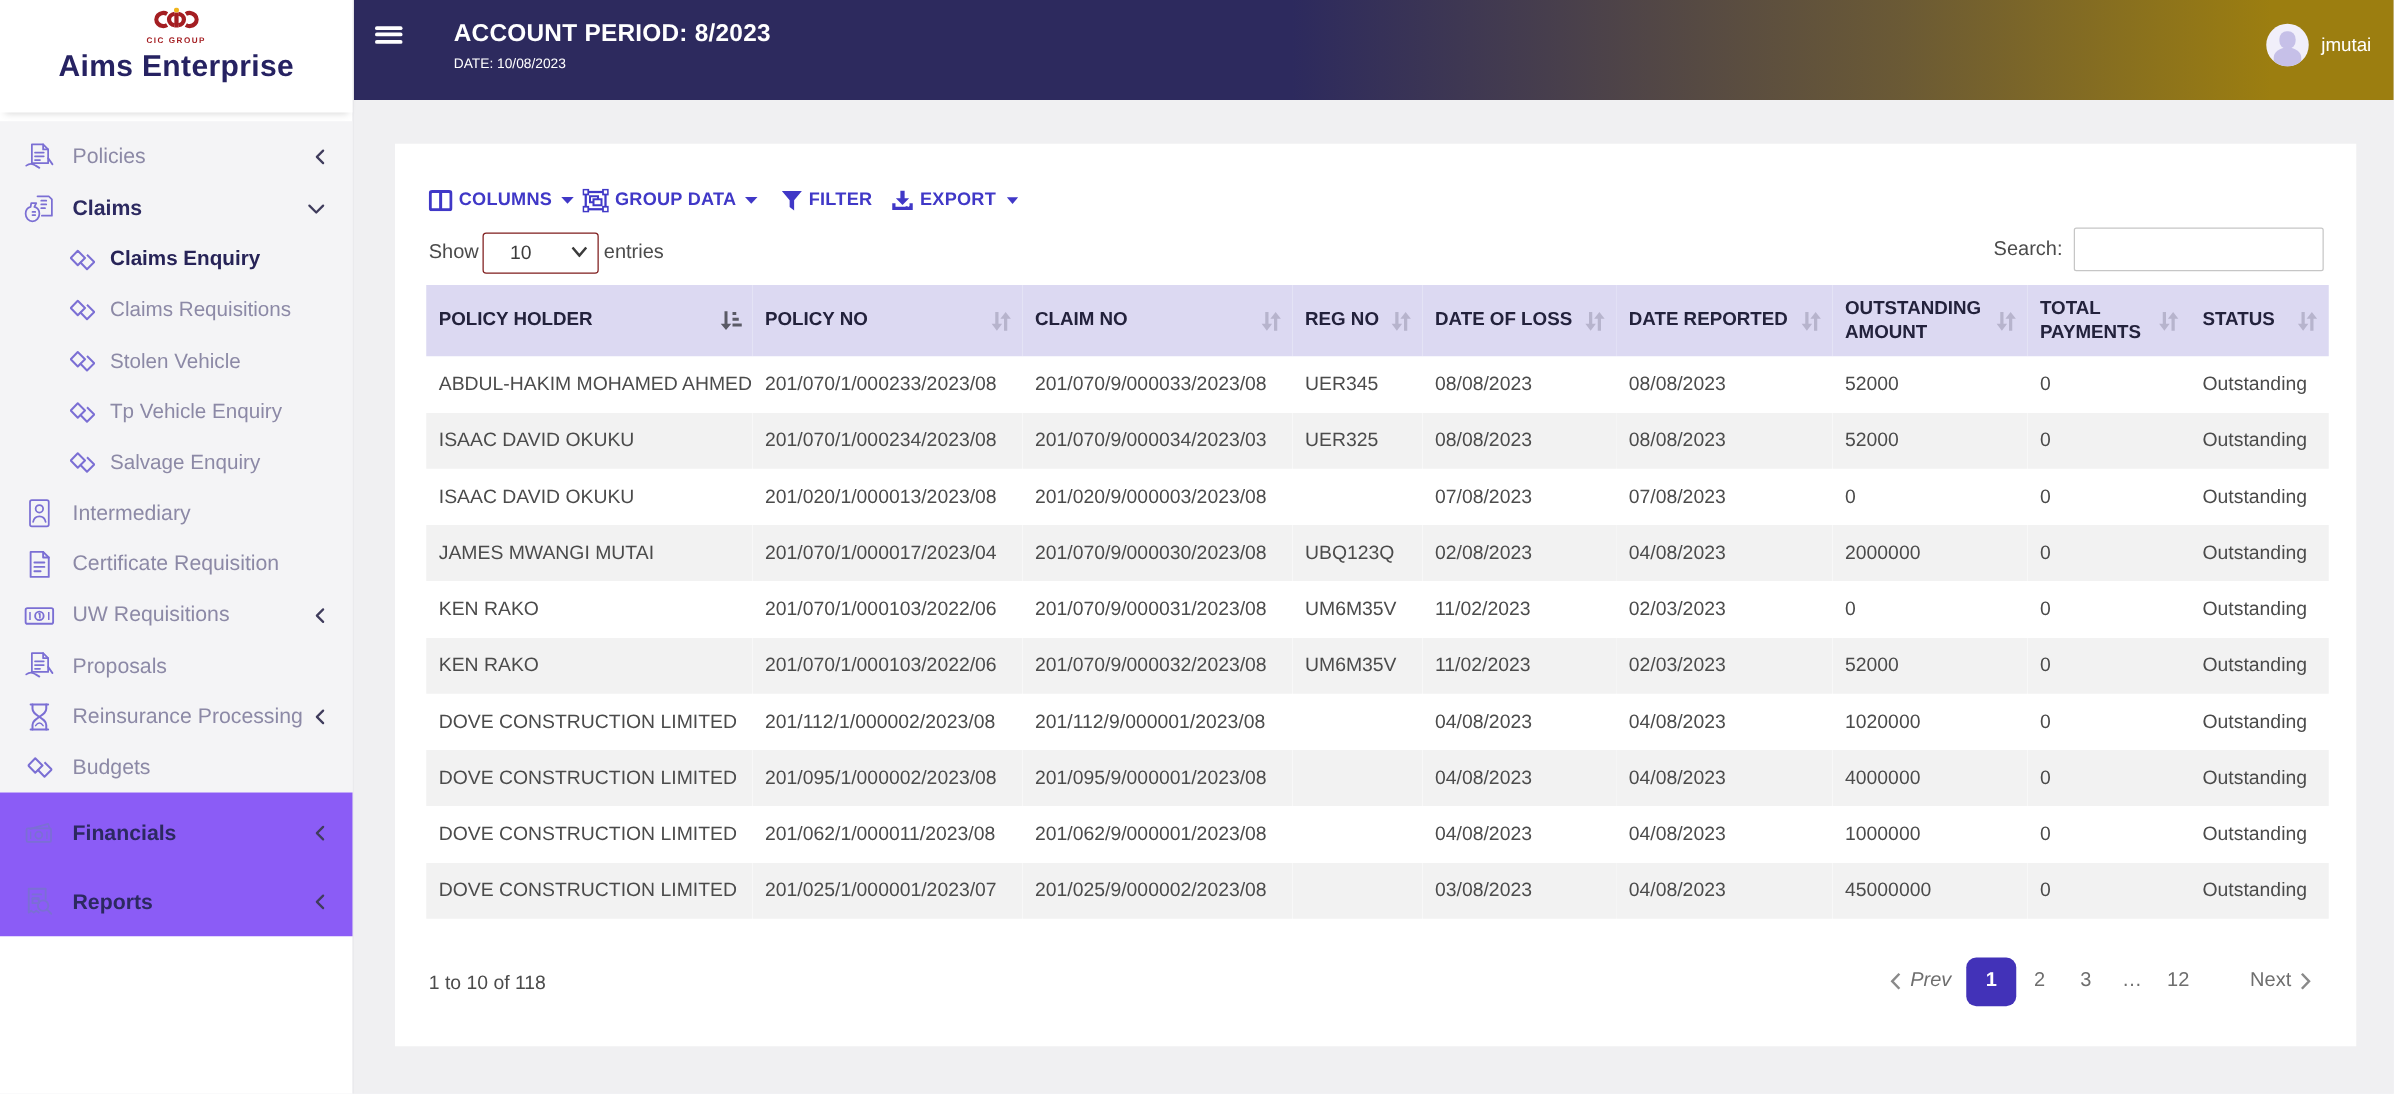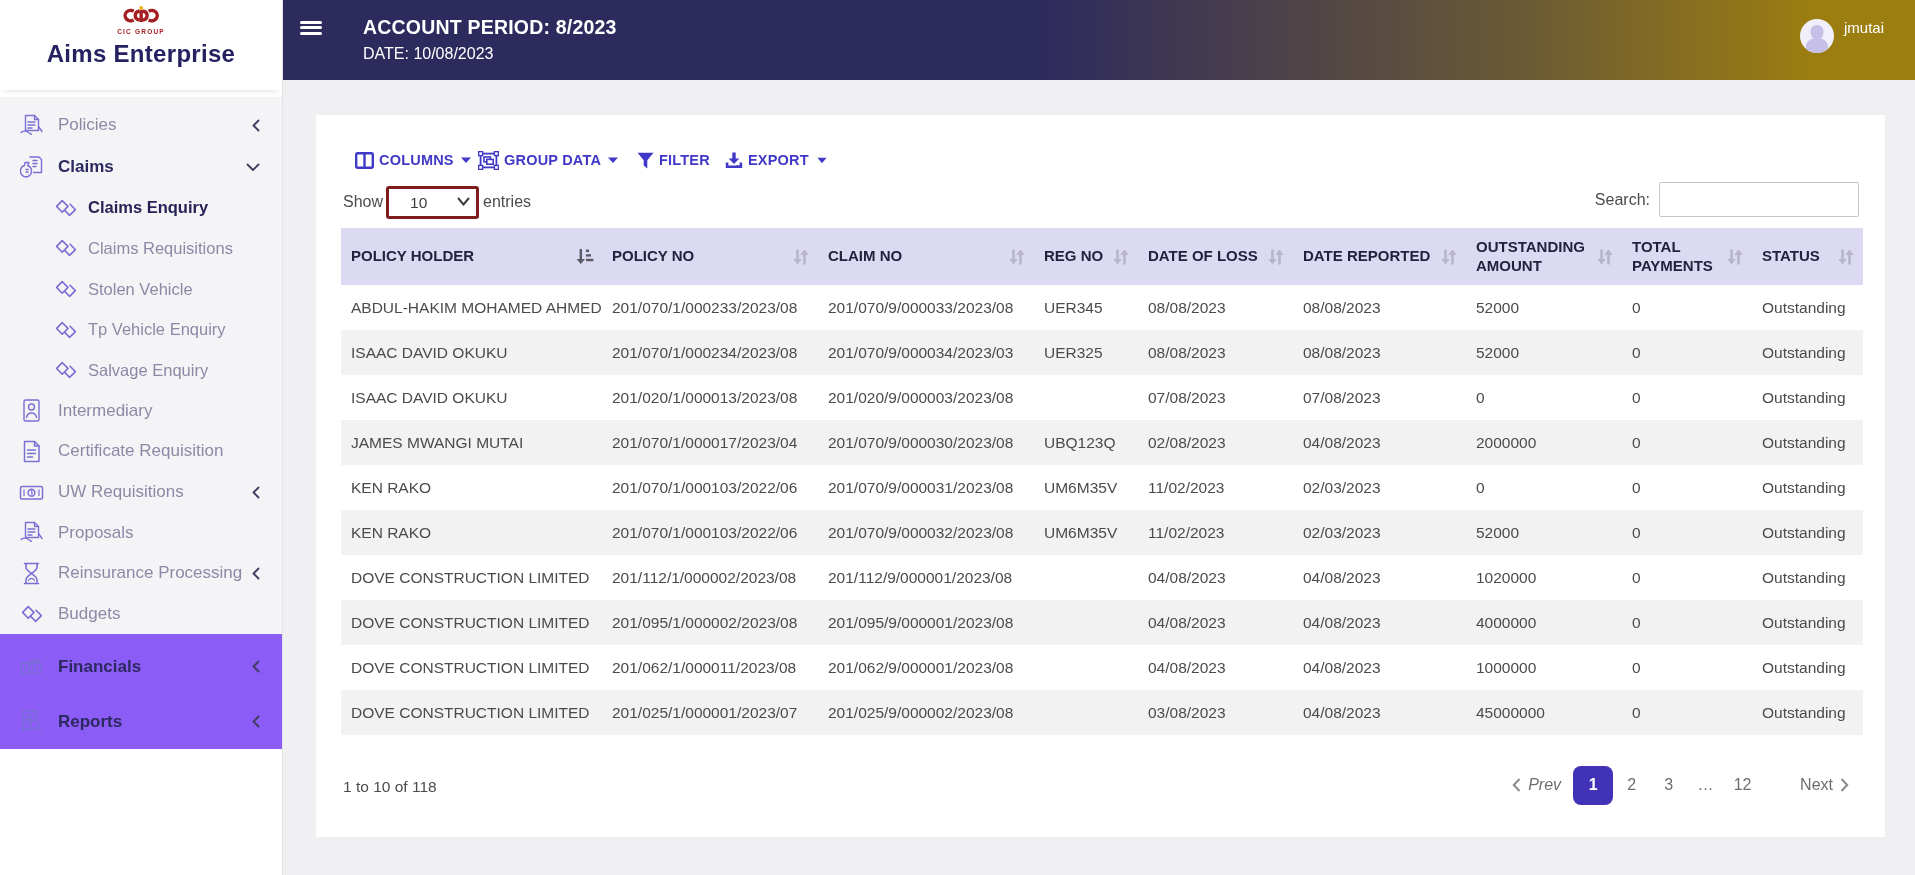--- a/index.html
+++ b/index.html
@@ -45,44 +45,44 @@
   .menu-item.sub.bold .mi-label { color:#272357; font-weight:bold; }
   
   .topbar {
     position:absolute; left:283px; top:0; right:0; height:80px;
     background:linear-gradient(90deg, #2d2a5e 0%, #2d2a5e 46%, #6b5a35 76%, #9c7e10 94%);
     color:#fff;
   }
   .hamburger { position:absolute; left:17px; top:21px; width:22px; height:14px; cursor:pointer; }
   .hamburger span { display:block; height:2.8px; background:#fff; border-radius:2px; margin-bottom:2.6px; }
   .topbar-title { position:absolute; left:80px; top:16px; font-size:19.5px; font-weight:bold; letter-spacing:0.2px; }
-  .topbar-date { position:absolute; left:80px; top:45px; font-size:16px; }
-  .userbox { position:absolute; right:31px; top:19px; display:flex; }
+  .topbar-date { position:absolute; left:80px; top:45px; font-size:11px; }
+  .userbox { position:absolute; right:18px; top:19px; display:flex; align-items:center; }
   .avatar {
     width:34px; height:34px; border-radius:50%; background:#f1effa; overflow:hidden; position:relative;
   }
   .avatar .av-head { position:absolute; left:50%; top:6px; transform:translateX(-50%); width:13px; height:14px; border-radius:45%; background:#c6c0e8; }
   .avatar .av-body { position:absolute; left:50%; top:19px; transform:translateX(-50%); width:22px; height:16px; border-radius:50% 50% 0 0; background:#c6c0e8; }
   .username { margin-left:10px; font-size:15px; color:#fff; }
   
   .main { position:absolute; left:283px; top:80px; right:0; bottom:0; background:#f0f0f2; }
   .card { position:absolute; left:33px; top:35px; width:1569px; height:722px; background:#fff; }
   
-  .toolbar { position:absolute; left:0; right:4px; top:33px; height:24px;margin-left:12px; }
+  .toolbar { position:absolute; left:0; right:4px; top:33px; height:24px; }
   .tb-btn { position:absolute; top:0; height:24px; display:flex; align-items:center; cursor:pointer; color:#4038c7; font-weight:bold; font-size:14.5px; letter-spacing:0.2px; }
   .tb-columns { left:27px; } .tb-group { left:150px; } .tb-filter { left:309px; } .tb-export { left:397px; } .tb-xcaret { left:489px; }
   .tb-btn svg { display:block; }
   .tb-btn .tb-label { margin-left:5px; }
   .tb-caret { margin-left:6px; }
   
   .show-row { position:absolute; left:27px; top:70px; height:34px; display:flex; align-items:center; font-size:16px; color:#4b4b4b; }
   .select-wrap { position:relative; margin-left:3px; margin-right:4px; }
   select.page-size {
     -webkit-appearance:none; appearance:none;
-    width:93px; height:33px; border:3px solid #7f1d1d; border-radius:3px; background:#fff;
+    width:93px; height:33px; border:1px solid #7f1d1d; border-radius:3px; background:#fff;
     font-family:"Liberation Sans",sans-serif; font-size:15.5px; color:#3c3c3c; padding-left:21px; outline:none;
   }
   .select-wrap svg { position:absolute; right:9px; top:11px; pointer-events:none; }
   .search-row { position:absolute; right:26px; top:67px; height:35px; display:flex; align-items:center; }
   .search-label { font-size:16px; color:#4b4b4b; margin-right:9px; }
   .search-input {
     width:200px; height:35px; border:1px solid #c6c6c6; border-radius:2px; background:#fff; outline:none;
     font-family:"Liberation Sans",sans-serif; font-size:15px; padding:0 8px; color:#3c3c3c;
   }
   

